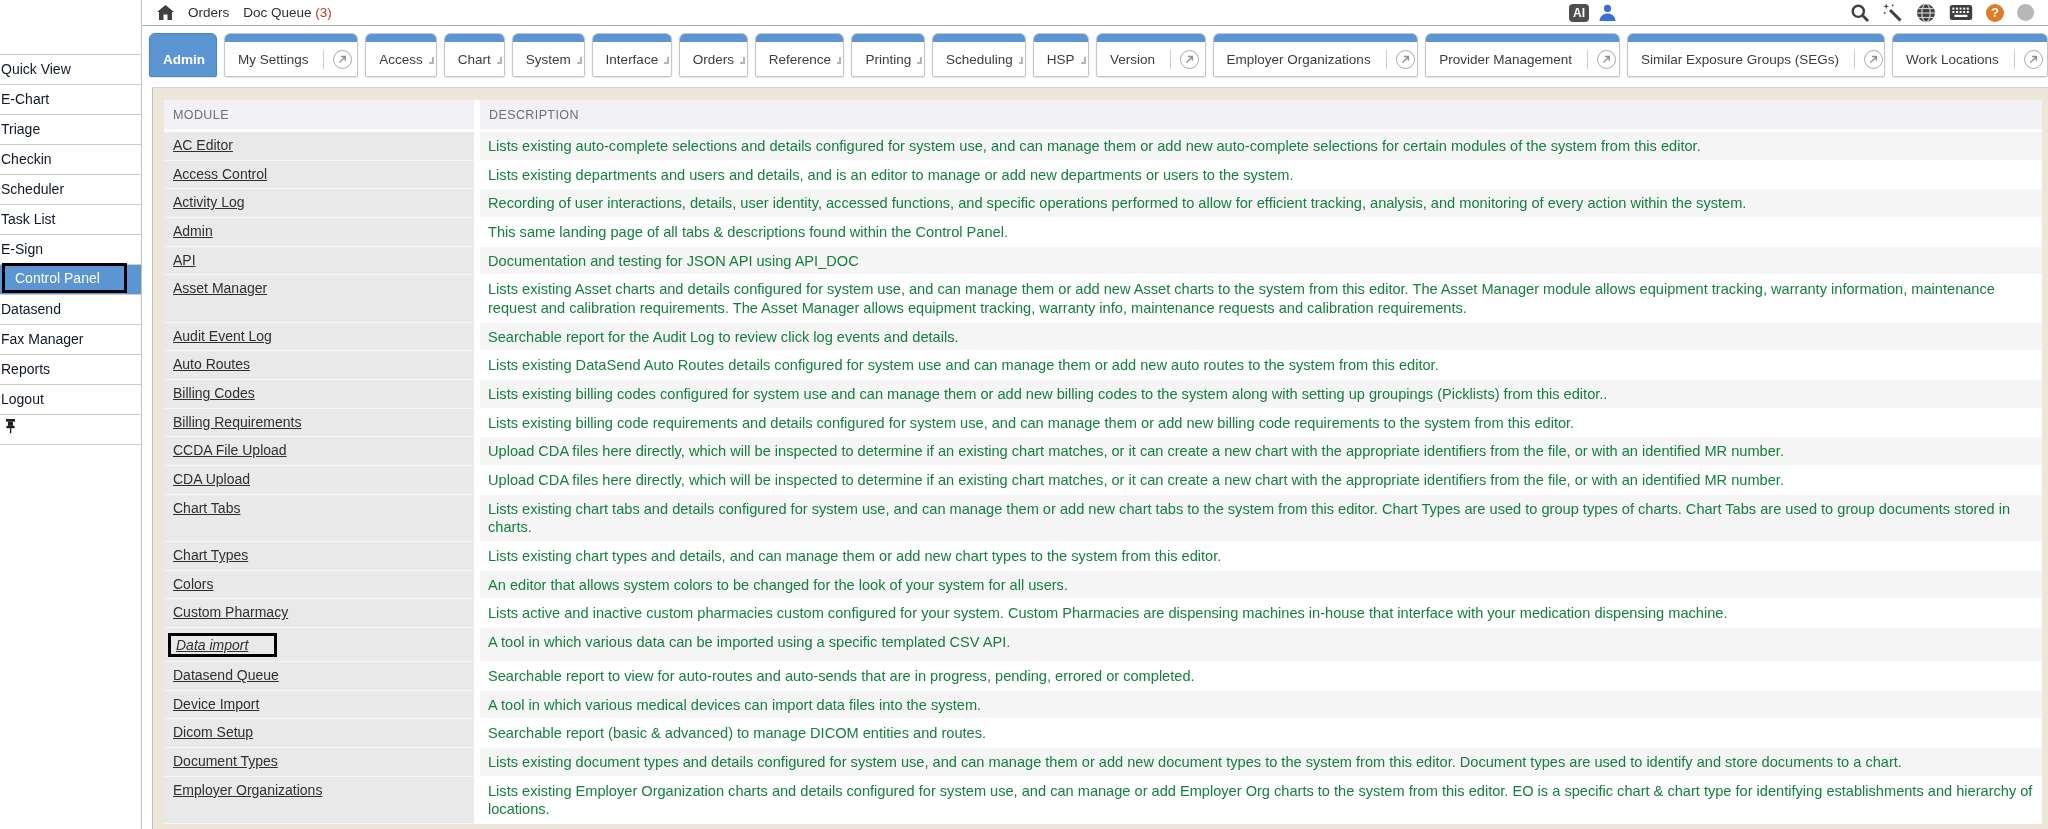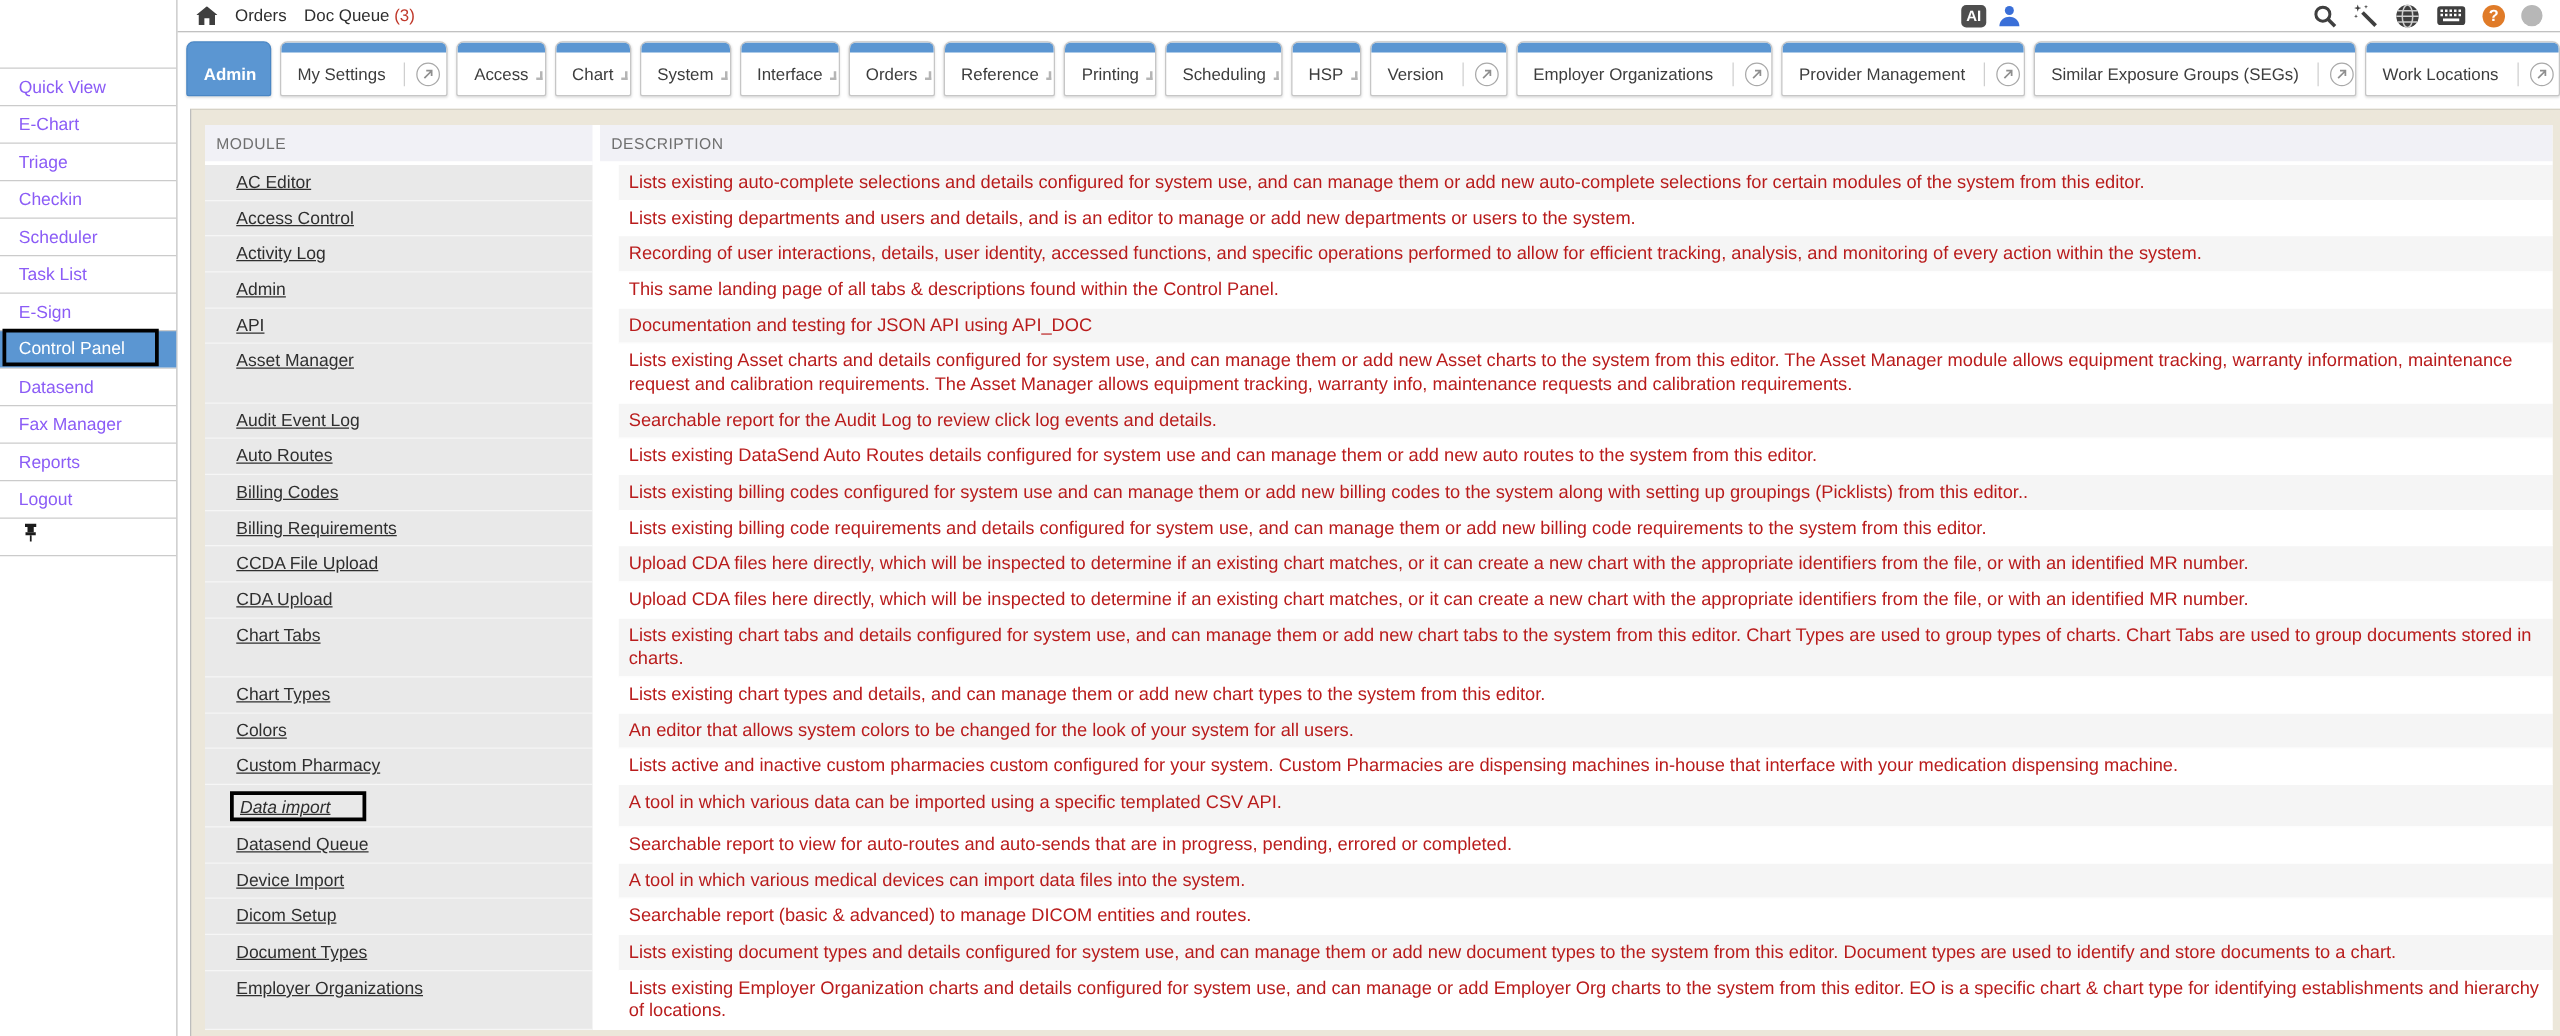--- a/index.html
+++ b/index.html
@@ -5,21 +5,21 @@
   html,body{margin:0;padding:0;}
   body{
     width:2048px;height:829px;overflow:hidden;position:relative;
     background:#ffffff;
     font-family:"Liberation Sans", sans-serif;
     -webkit-font-smoothing:antialiased;
   }
   
   .sidebar{position:absolute;left:0;top:0;width:141px;height:829px;background:#fff;border-right:1px solid #c2c2c2;z-index:5;}
   .sidebar .spacer{height:54px;}
-  .side-item{border-top:1px solid #cbcbcb;height:29px;line-height:29px;padding-left:15px;font-size:14px;color:#8b5cf6;cursor:pointer;white-space:nowrap;}
+  .side-item{border-top:1px solid #cbcbcb;height:29px;line-height:29px;padding-left:1px;font-size:14px;color:#0f172a;cursor:pointer;white-space:nowrap;}
   .side-item.active{background:#5b96d2;color:#fff;padding-left:0;position:relative;}
   .side-item.active .cp-box{display:block;margin:-2px 14px 0 2px;border:3px solid #000;line-height:24px;height:24px;padding-left:10px;}
   .side-item.pin{display:flex;align-items:center;border-bottom:1px solid #cbcbcb;}
   
   .topbar{position:absolute;left:141px;top:0;right:0;height:25px;background:#fff;border-bottom:1px solid #adadad;display:flex;align-items:center;}
   .crumbs{display:flex;align-items:center;gap:14px;padding-left:16px;font-size:13.5px;color:#2e2e2e;}
   .crumb{cursor:pointer;}
   .doc-count{color:#c0392b;}
   .id-icons{position:absolute;left:1404px;top:0;height:25px;display:flex;align-items:center;gap:9px;padding-left:24px;}
   .ai-badge{background:#4e4e4e;color:#fff;font-weight:bold;font-size:12px;border-radius:4px;padding:2px 4px;line-height:14px;cursor:pointer;}
@@ -35,24 +35,24 @@
   .tab .lbl{padding:8px 13px 0 13px;font-size:13.5px;color:#3d3d3d;}
   .tab.active{background:#5b96d2;border-color:#4a86c4;}
   .tab.active .lbl{color:#fff;font-weight:bold;}
   .tab .corner{display:inline-block;width:5px;height:5px;border-right:2px solid #b5b5b5;border-bottom:2px solid #b5b5b5;margin:10px 2px 0 -7px;}
   .tab .arrow-wrap{margin:8px 9px 0 2px;padding-left:9px;border-left:1px solid #cfcfcf;display:flex;align-items:center;}
   .tab .circ{width:17px;height:17px;border:1.5px solid #a9a9a9;border-radius:50%;display:flex;align-items:center;justify-content:center;color:#8f8f8f;font-size:11px;}
   
   .content{position:absolute;left:152px;top:87px;right:0;bottom:0;background:#ece7da;border-left:1px solid #bdbdbd;border-top:1px solid #d6d2c6;padding:12px 6px 0 11px;}
   .grid{display:grid;grid-template-columns:310px 1fr;column-gap:6px;background:#fff;}
   .hcell{background:#f1f1f6;color:#6f6f6f;font-size:12.5px;letter-spacing:.4px;padding:8px 0 7px 9px;border-bottom:3px solid #fff;}
-  .mcell{background:#e9e9e9;padding:5px 8px 4px 25px;border-bottom:1px solid #f6f6f6;font-size:14px;}
+  .mcell{background:#e9e9e9;padding:5px 8px 4px 9px;border-bottom:1px solid #f6f6f6;font-size:14px;}
   .mcell a{color:#2f2f2f;text-decoration:underline;cursor:pointer;}
   .mcell .hl{display:inline-block;border:3px solid #000;padding:1px 26px 1px 5px;margin-left:-5px;font-style:italic;}
-  .dcell{padding:5px 8px 4px 8px;font-size:14.6px;color:#b91c1c;line-height:1.28;border-bottom:1px solid #fff;margin-left:15px;}
+  .dcell{padding:5px 8px 4px 8px;font-size:14.6px;color:#15803d;line-height:1.28;border-bottom:1px solid #fff;}
   .dcell.odd{background:#f5f5f5;}
   .dcell.even{background:#ffffff;}
 </style>
 </head>
 <body>
 
 <nav class="sidebar">
   <div class="spacer"></div>
   <div id="sidebar-items">
       <div class="side-item">Quick View</div>

